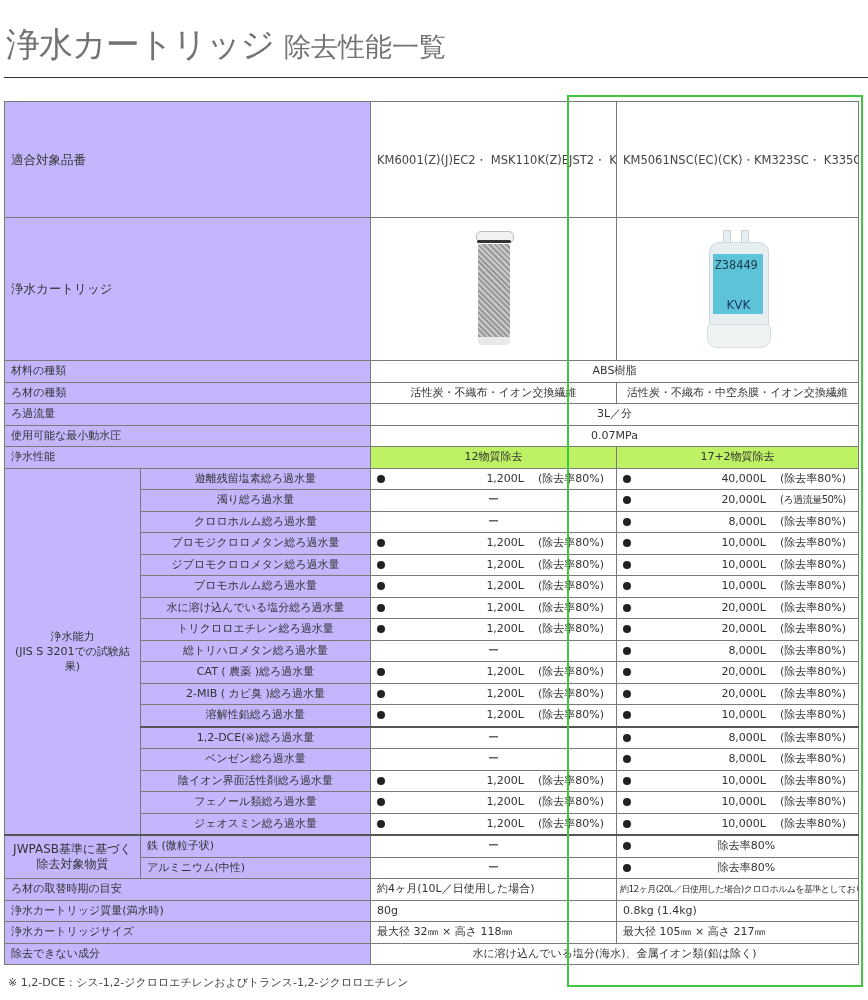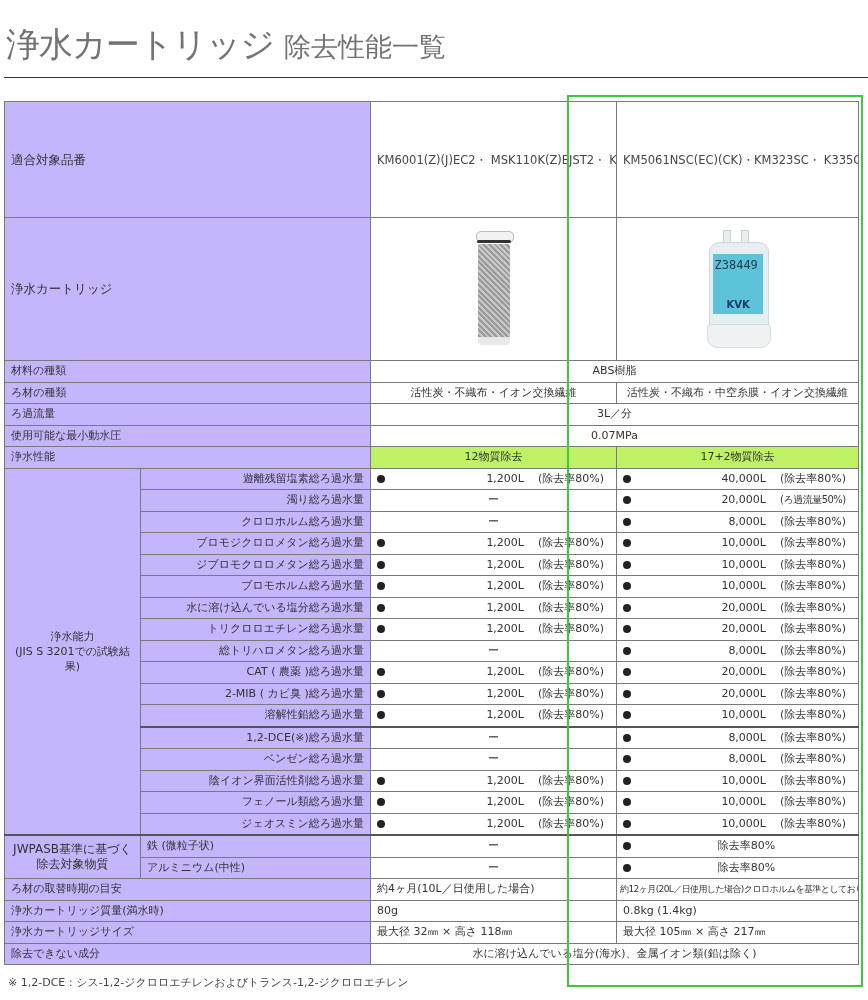--- a/index.html
+++ b/index.html
@@ -35,39 +35,39 @@
   .dot { display: inline-block; width: 8px; height: 8px; border-radius: 50%; background: #222; vertical-align: middle; }
   .cell-perf { display: flex; align-items: center; width: 100%; }
   .cell-perf .d { width: 18px; flex: none; }
   .cell-perf .amt { flex: 1; text-align: right; padding-right: 14px; }
   .cell-perf .rate { flex: none; width: 72px; text-align: left; }
   .cell-perf .rate.small { font-size: 10px; letter-spacing: -0.5px; }
   .cell-jw { display: flex; align-items: center; }
   .cell-jw .d { width: 18px; flex: none; }
   .cell-jw .rt { flex: 1; text-align: center; }
   .grp { text-align: center; white-space: normal !important; line-height: 15px !important; margin-top: 25px; }
-  .sub-item { display: flex; justify-content: flex-end; }
+  .sub-item { display: flex; justify-content: center; }
   .note { position: absolute; left: 8px; top: 975px; font-size: 11px; color: #444; white-space: nowrap; }
   .green-frame {
     position: absolute; left: 567px; top: 95px; width: 296px; height: 892px;
     border: 2px solid #3dc83d; box-sizing: border-box; pointer-events: none;
   }
   .img-cell { height: 142px !important; }
   .cart1 { width: 40px; height: 116px; margin: 0 auto; position: relative; }
   .cart1 .cap { position: absolute; left: 2px; top: 0; width: 36px; height: 10px; border-radius: 5px; background: #f2f2f2; border: 1px solid #bbb; }
   .cart1 .ring { position: absolute; left: 3px; top: 9px; width: 34px; height: 3px; background: #333; border-radius: 2px; }
   .cart1 .body { position: absolute; left: 4px; top: 13px; width: 32px; height: 98px;
     background: repeating-linear-gradient(45deg,#9a9a9a 0 2px,#c8c8c8 2px 4px); border-radius: 2px; }
   .cart1 .bot { position: absolute; left: 4px; top: 106px; width: 32px; height: 8px; background: #e9e9e9; border-radius: 0 0 4px 4px; }
   .cart2 { width: 58px; height: 118px; margin: 0 auto; position: relative; }
   .cart2 .nz { position: absolute; top: 0; width: 6px; height: 14px; background: #e8eef0; border: 1px solid #c9d3d6; }
   .cart2 .body { position: absolute; left: 0; top: 12px; width: 58px; height: 100px; background: #e6eef1; border-radius: 10px 10px 8px 8px; border: 1px solid #cfd9dc; }
   .cart2 .label { position: absolute; left: 4px; top: 24px; width: 50px; height: 60px; background: #5cc3d9; }
   .cart2 .num { position: absolute; left: 6px; top: 28px; font-size: 12px; color: #1b3a4a; font-family: "DejaVu Sans Mono", monospace; }
-  .cart2 .kvk { position: absolute; left: 18px; top: 68px; font-size: 10px; font-weight: bold; color: #1b3a6a; }
+  .cart2 .kvk { position: absolute; left: 18px; top: 68px; font-size: 12px; font-weight: normal; color: #1b3a6a; }
   .cart2 .base { position: absolute; left: -2px; top: 94px; width: 62px; height: 22px; background: #eef2f3; border-radius: 4px 4px 10px 10px; border: 1px solid #d5dde0; }
 </style>
 </head>
 <body>
 
 <div class="title">
   <span>浄水カートリッジ</span><span class="sub">除去性能一覧</span>
 </div>
 <div class="title-rule"></div>
 

